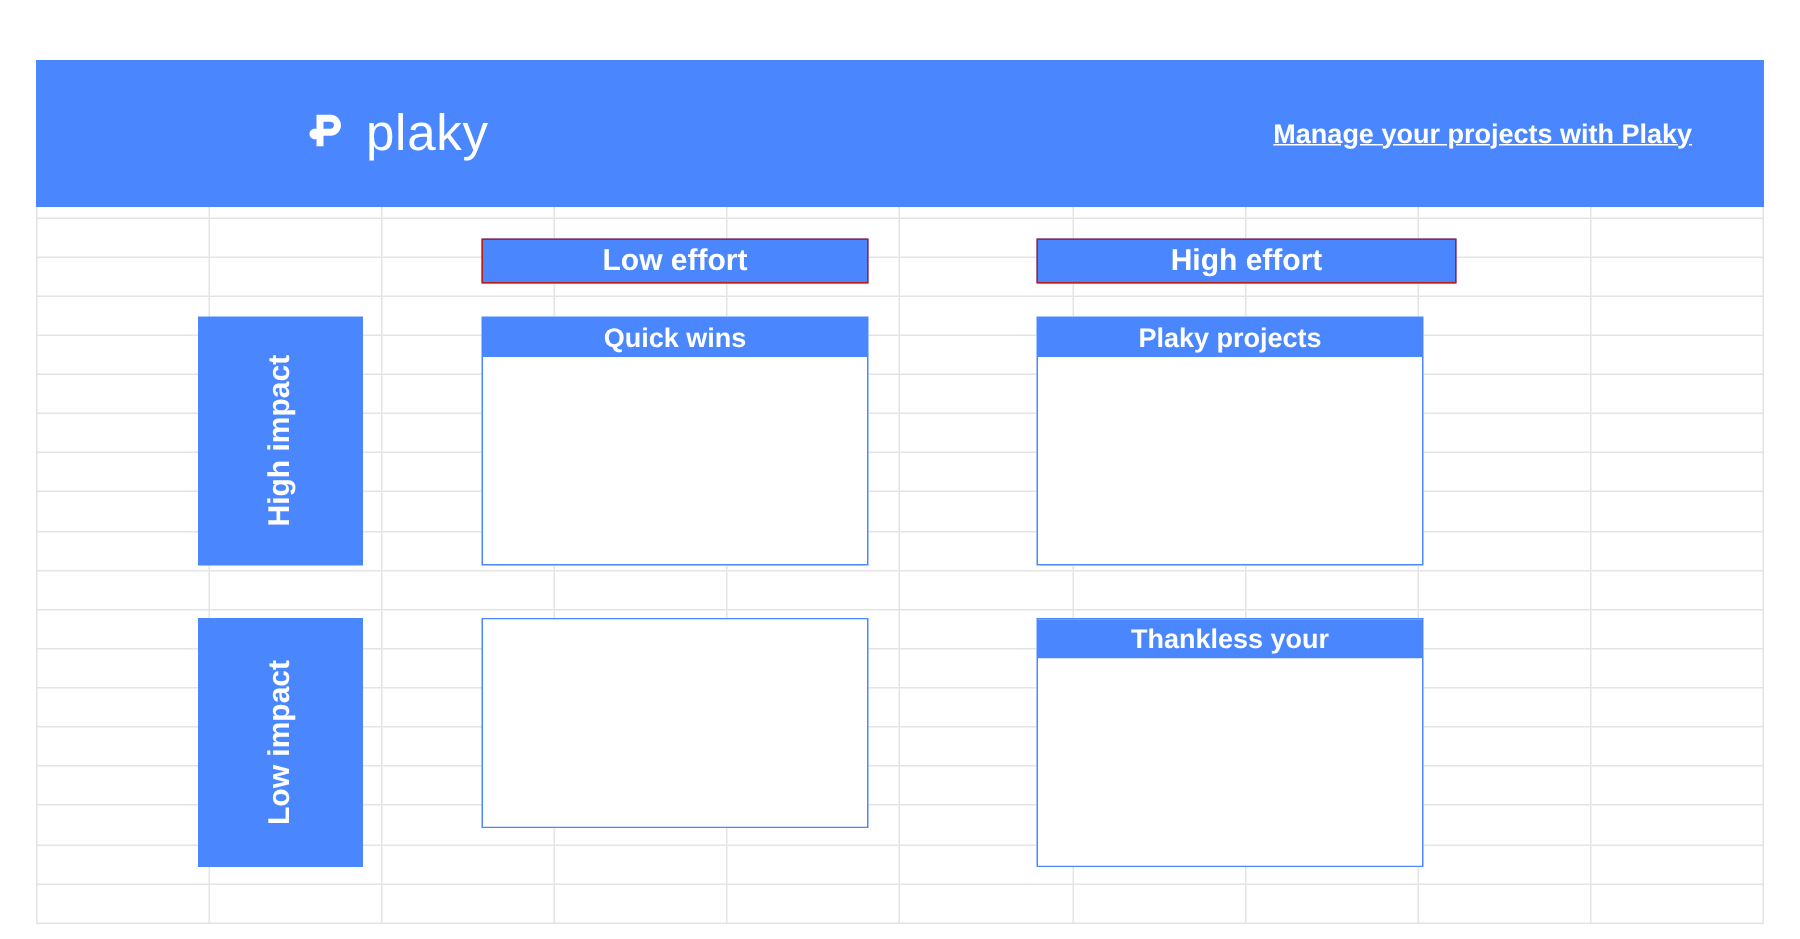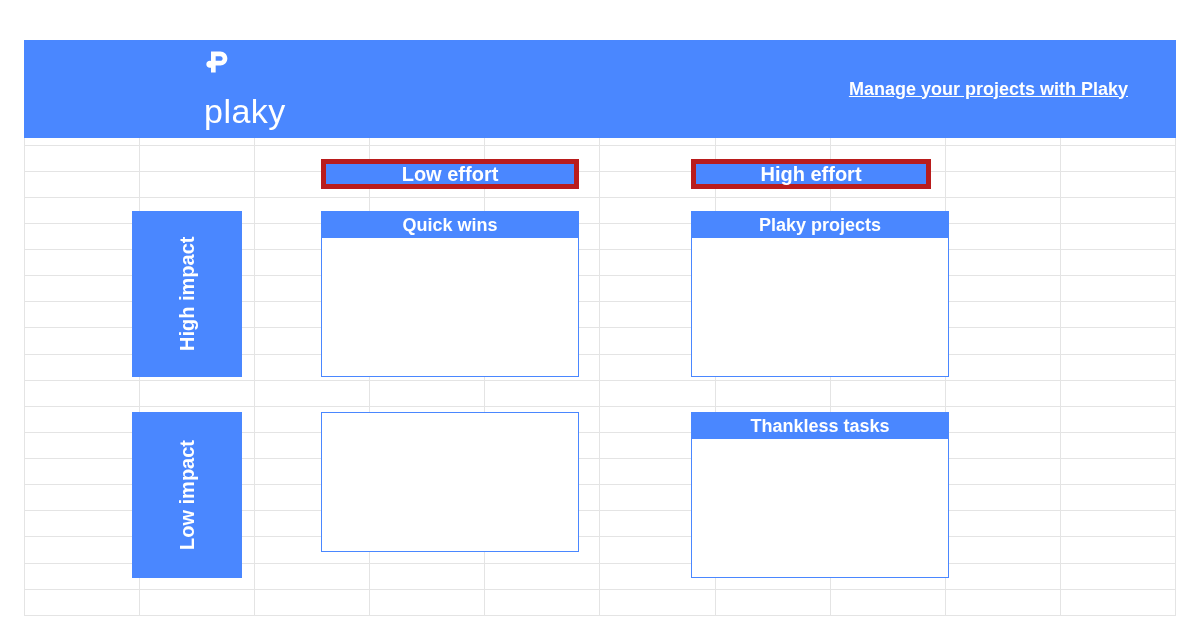--- a/index.html
+++ b/index.html
@@ -35,22 +35,22 @@
     height: 98px;
     background: #4a87ff;
     display: flex;
     align-items: center;
     justify-content: space-between;
     padding: 0 48px 0 180px;
     z-index: 2;
   }
   .brand {
     display: flex;
+    align-items: center;
     gap: 12px;
-    flex-direction: column;
   }
   .brand svg { width: 28px; height: 28px; fill: #fff; }
   .brand-name {
     color: #fff;
     font-size: 34px;
     font-weight: 500;
     letter-spacing: 0.5px;
   }
   .header-link {
     color: #fff;
@@ -62,24 +62,24 @@
     position: absolute;
     height: 30px;
     background: #4a87ff;
     color: #fff;
     font-weight: 700;
     font-size: 20px;
     display: flex;
     align-items: center;
     justify-content: center;
     z-index: 2;
-    border: 5px solid #b91c1c;
+    border: 1px solid #b91c1c;
   }
   .col-low-effort { top: 159px; left: 321px; width: 258px; }
-  .col-high-effort { top: 159px; left: 691px; width: 240px; }
+  .col-high-effort { top: 159px; left: 691px; width: 280px; }
   .row-label {
     position: absolute;
     width: 110px;
     background: #4a87ff;
     color: #fff;
     font-weight: 700;
     font-size: 20px;
     display: flex;
     align-items: center;
     justify-content: center;
@@ -409,15 +409,15 @@
   <div class="quad-body"></div>
 </div>
 <div class="quad q-tr">
   <div class="quad-title">Plaky projects</div>
   <div class="quad-body"></div>
 </div>
 <div class="quad q-bl">
   <div class="quad-body"></div>
 </div>
 <div class="quad q-br">
-  <div class="quad-title">Thankless tasks</div>
+  <div class="quad-title">Thankless your</div>
   <div class="quad-body"></div>
 </div>
 
 </body></html>

